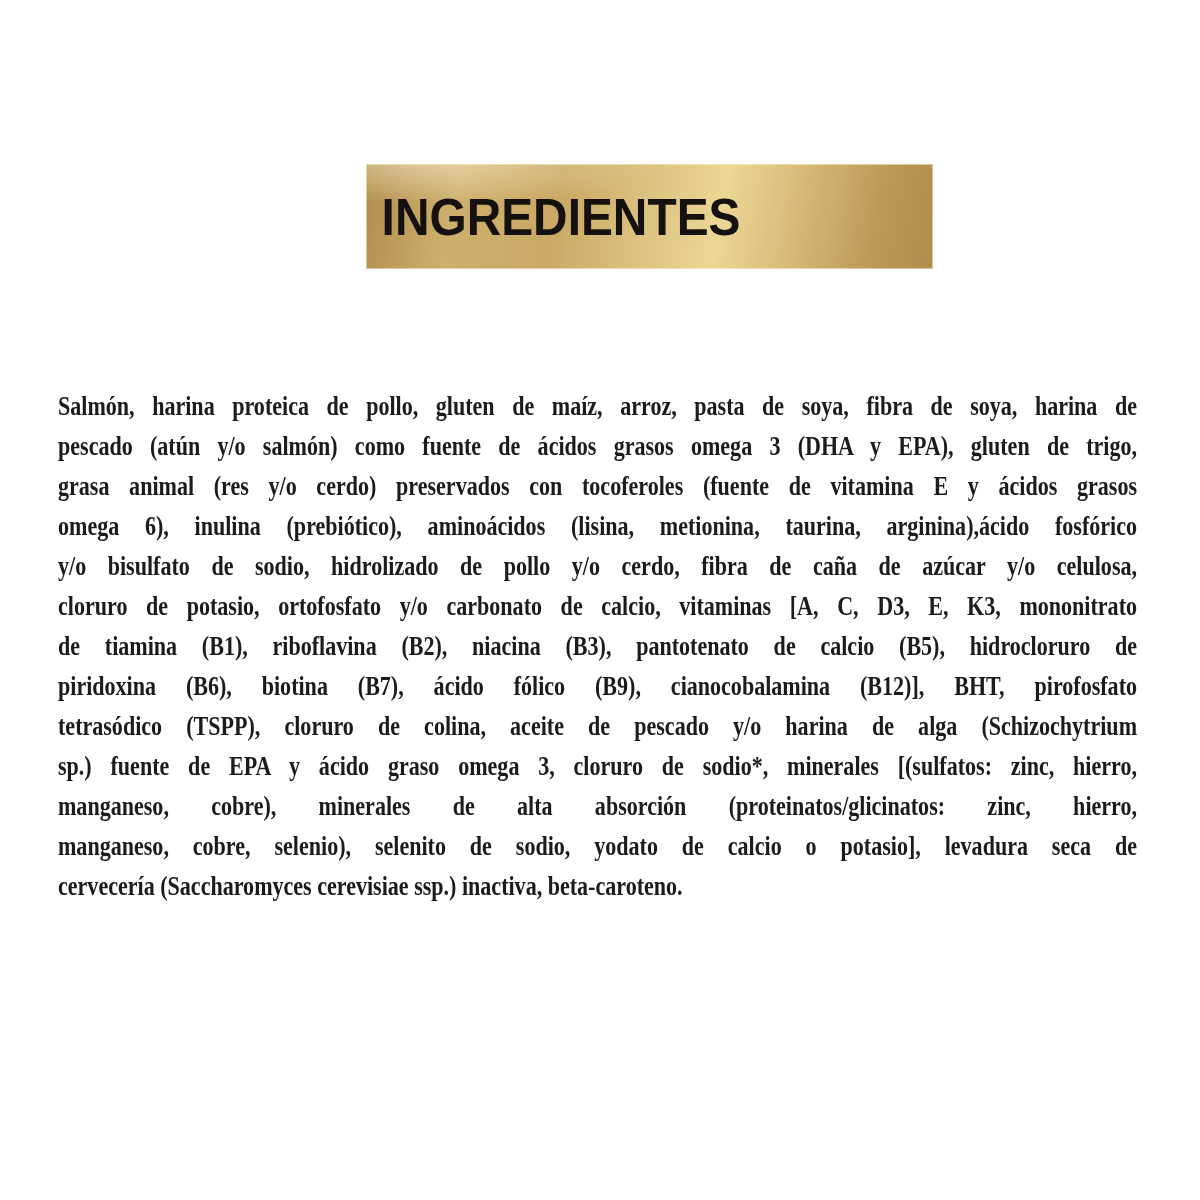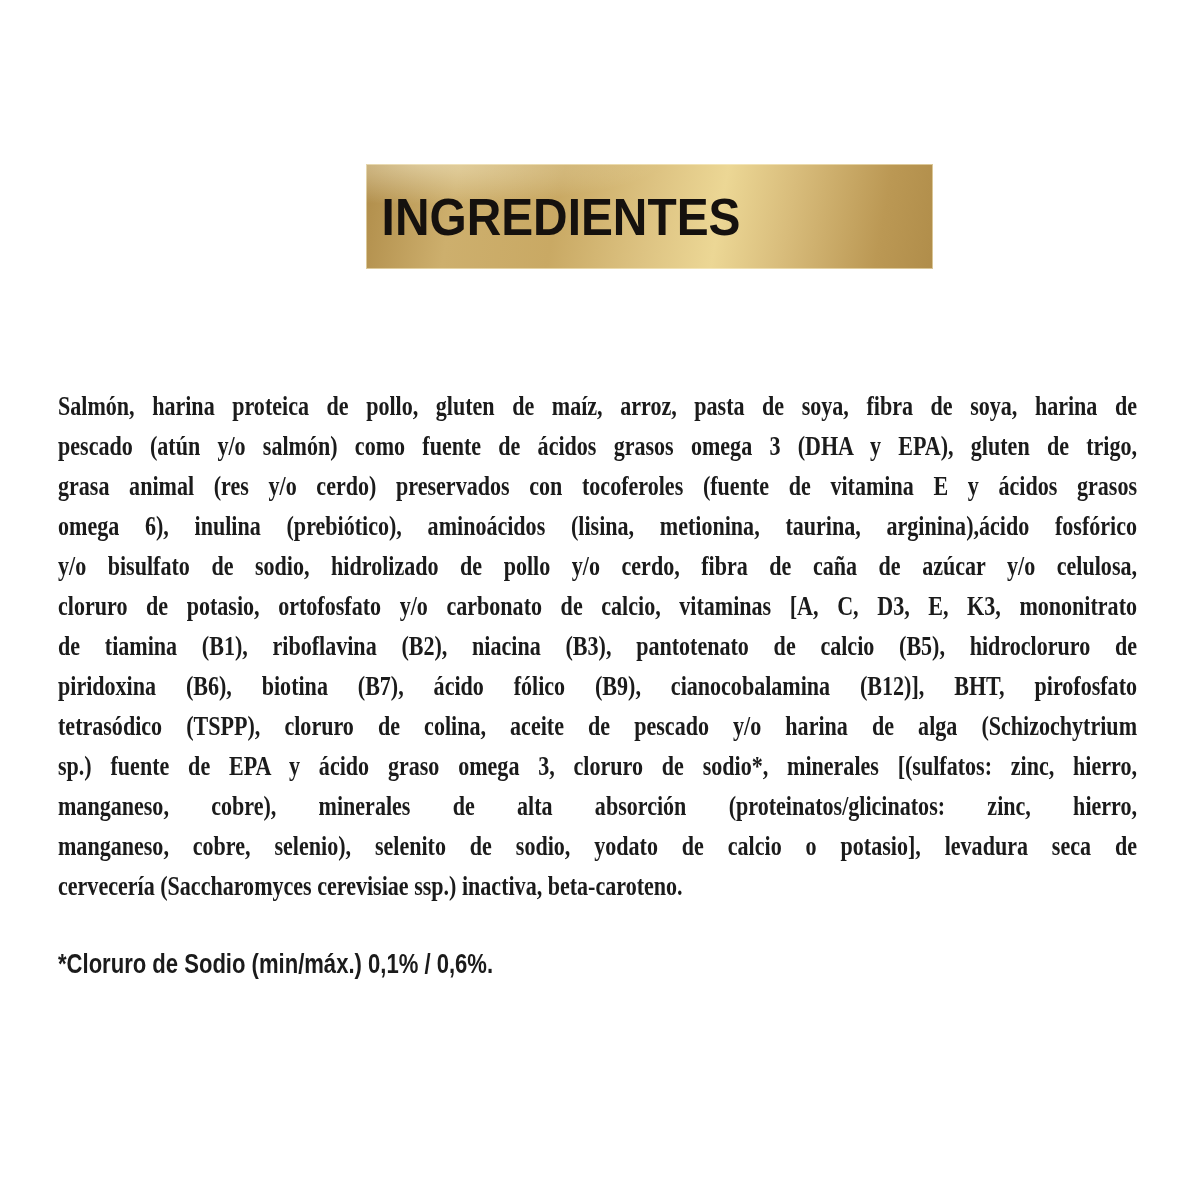--- a/index.html
+++ b/index.html
@@ -104,19 +104,14 @@
         <div class="line">de tiamina (B1), riboflavina (B2), niacina (B3), pantotenato de calcio (B5), hidrocloruro de</div>
         <div class="line">piridoxina (B6), biotina (B7), ácido fólico (B9), cianocobalamina (B12)], BHT, pirofosfato</div>
         <div class="line">tetrasódico (TSPP), cloruro de colina, aceite de pescado y/o harina de alga (Schizochytrium</div>
         <div class="line">sp.) fuente de EPA y ácido graso omega 3, cloruro de sodio*, minerales [(sulfatos: zinc, hierro,</div>
         <div class="line">manganeso, cobre), minerales de alta absorción (proteinatos/glicinatos: zinc, hierro,</div>
         <div class="line">manganeso, cobre, selenio), selenito de sodio, yodato de calcio o potasio], levadura seca de</div>
         <div class="line last">cervecería (Saccharomyces cerevisiae ssp.) inactiva, beta-caroteno.</div>
       </div>
   </div>
 
-  <div class="footnote-wrap">
-    <div class="scale-inner">
-      <div class="line last">*Cloruro de Sodio (min/máx.) 0,1% / 0,6%.</div>
-    </div>
-  </div>
 
 </div>
 
 </body></html>

